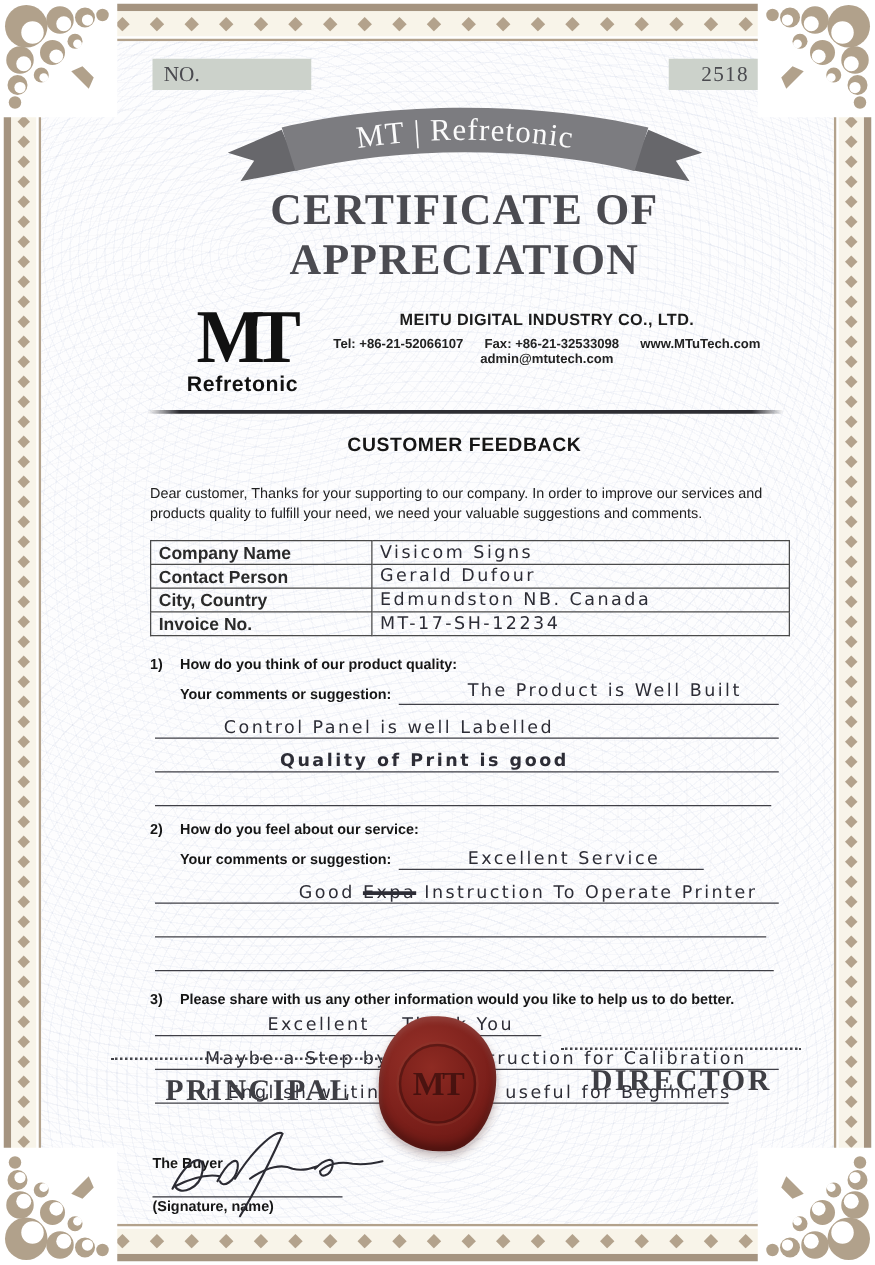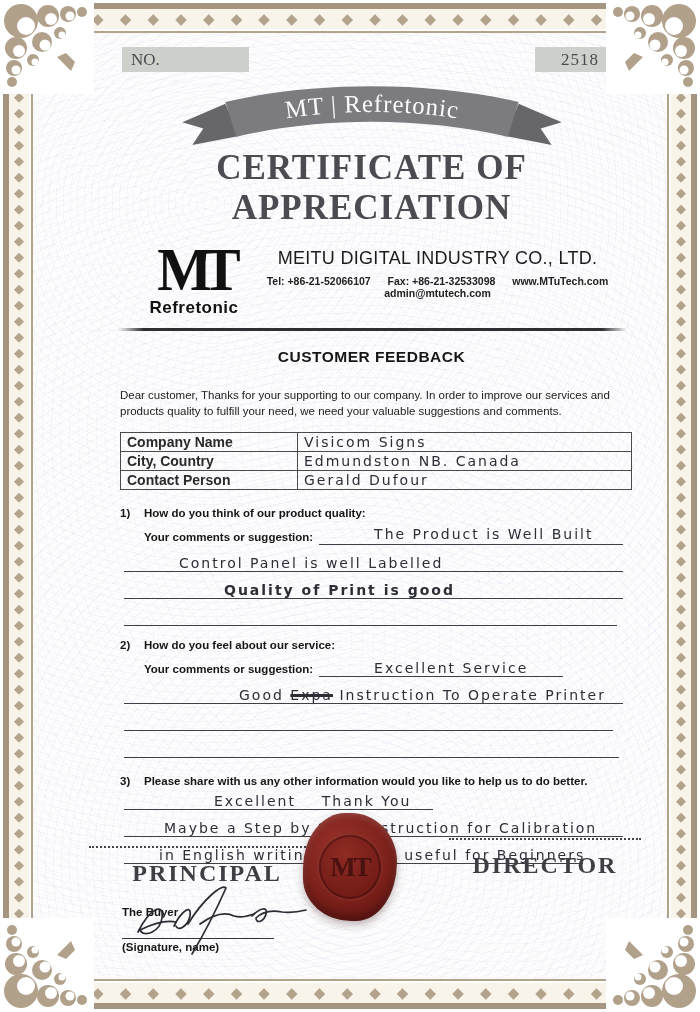--- a/index.html
+++ b/index.html
@@ -51,21 +51,21 @@
 
   
   .cert-title{text-align:center;font-family:"Liberation Serif",serif;font-weight:bold;font-size:35px;color:#4b4b51;letter-spacing:1px;margin-top:2px;}
 
   
   .head-row{display:flex;margin:16px 46px 0 58px;align-items:flex-start;}
   .logo-box{width:120px;text-align:center;flex:none;}
   .logo-mono{font-family:"Liberation Serif",serif;font-weight:bold;font-size:58px;line-height:52px;color:#111;letter-spacing:-10px;transform:scaleY(1.05);}
   .logo-brand{font-weight:bold;font-size:17px;color:#111;letter-spacing:0.5px;margin-top:2px;}
   .co-box{flex:1;text-align:center;color:#1c1c1c;padding-top:4px;}
-  .co-name{font-weight:normal;font-size:18px;letter-spacing:0.3px;text-align:center;}
+  .co-name{font-weight:bold;font-size:13px;letter-spacing:0.3px;text-align:center;}
   .co-addr{font-size:10.5px;font-weight:bold;color:#222;margin-top:7px;line-height:15px;}
   .co-contact{font-size:10.5px;font-weight:bold;color:#222;margin-top:6px;}
   .co-contact span{margin:0 7px;}
 
   .divider{height:3px;margin:10px 40px 0 42px;border-radius:2px;
     background:linear-gradient(90deg,transparent,#2e2e33 5%,#2e2e33 95%,transparent);}
 
   
   .fb-title{text-align:center;font-size:15.5px;font-weight:bold;color:#161616;letter-spacing:0.5px;margin-top:17px;}
   .intro{font-size:11.5px;color:#222;margin:21px 44px 0 44px;line-height:16px;}
@@ -328,26 +328,30 @@
   <div class="fb-title">CUSTOMER FEEDBACK</div>
   <div class="intro">Dear customer, Thanks for your supporting to our company. In order to improve our services and products quality to fulfill your need, we need your valuable suggestions and comments.</div>
 
   <table class="info">
     <tbody>
       <tr>
         <td class="lbl">Company Name</td>
         <td class="val"><span class="hand">Visicom Signs</span></td>
       </tr>
       <tr>
+        <td class="lbl">Contact Person</td>
+        <td class="val"><span class="hand">Gerald Dufour</span></td>
+      </tr>
+      <tr>
         <td class="lbl">City, Country</td>
         <td class="val"><span class="hand">Edmundston NB. Canada</span></td>
       </tr>
       <tr>
-        <td class="lbl">Contact Person</td>
-        <td class="val"><span class="hand">Gerald Dufour</span></td>
+        <td class="lbl">Invoice No.</td>
+        <td class="val"><span class="hand">MT-17-SH-12234</span></td>
       </tr>
     </tbody>
   </table>
 
   <div class="q q1">
     <div class="q-head">
       <div class="q-num">1)</div>
       <div>How do you think of our product quality:</div>
     </div>
     <div class="q-body">

